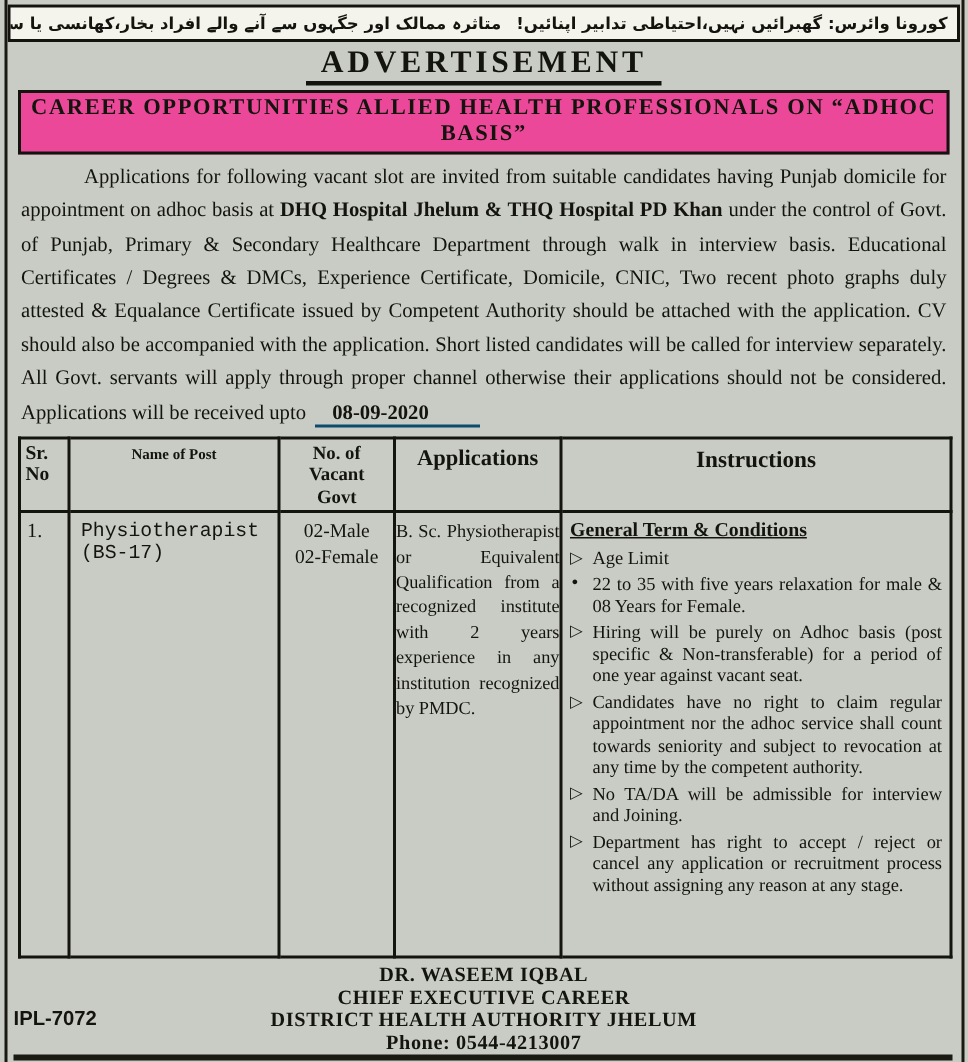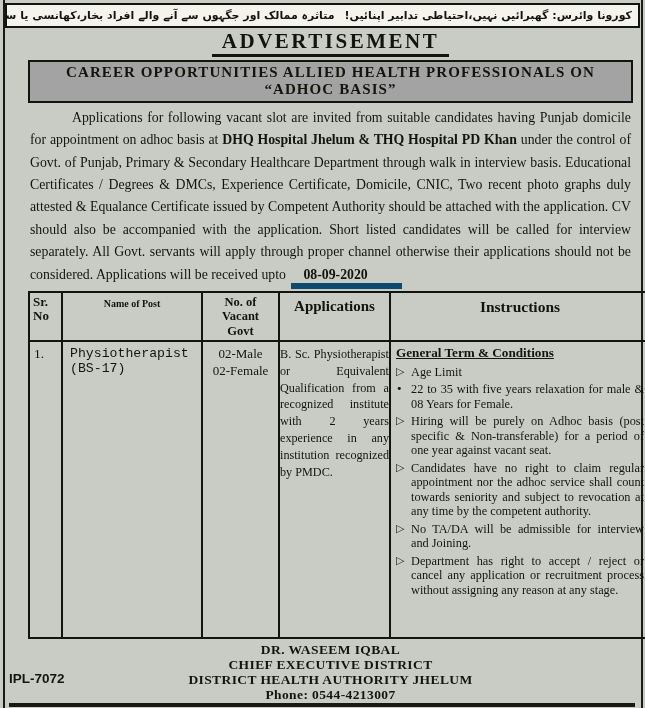--- a/index.html
+++ b/index.html
@@ -13,41 +13,41 @@
   .edge.left { left:3px; } .edge.right { right:2px; }
 
   .urdu-strip {
     position:absolute; top:3px; left:5px; right:5px; height:25px;
     background:#f4f3ec; border:2px solid #14140e;
     display:flex; direction:rtl; justify-content:space-between; align-items:center; gap:10px;
     padding:0 6px; font-family:"DejaVu Sans",sans-serif; font-weight:bold; font-size:11px;
     white-space:nowrap; overflow:hidden;
   }
 
-  .content { position:absolute; top:28px; left:21px; right:5px; }
+  .content { position:absolute; top:28px; left:5px; right:5px; }
 
   .adv-wrap { text-align:center; margin-top:2px; }
   .adv {
     display:inline-block; font-size:21px; font-weight:bold; letter-spacing:2.5px;
     border-bottom:3px solid #14140e; padding:0 10px 1px; line-height:1.1;
   }
 
   .title-bar {
-    margin:3px 7px 0; border:2.5px solid #14140e; background:#a3a3a3;
+    margin:3px 7px 0; border:2.5px solid #14140e; background:#ec4899;
     text-align:center; font-weight:bold; font-size:15px; letter-spacing:1.1px;
     padding:2px 2px 3px;
   }
 
   .intro {
     margin:4px 9px 0; font-size:13.8px; line-height:1.62;
     text-align:justify; text-indent:42px;
   }
   .intro b { font-weight:bold; }
   .deadline {
-    font-weight:bold; border-bottom:6px solid #0c4a6e;
+    font-weight:bold; border-bottom:2px solid #0c4a6e;
     padding:0 34px 1px 12px; margin-left:2px;
   }
 
   table.jobs {
     border-collapse:collapse; table-layout:fixed;
     width:621px; margin:5px 0 0 7px; border:2.5px solid #14140e;
   }
   th, td { border:2px solid #14140e; vertical-align:top; }
   thead tr { height:47px; }
   thead th { font-weight:bold; padding:2px 12px; }
@@ -151,21 +151,21 @@
               <span class="bl">▷</span>
               <span class="tx">Department has right to accept / reject or cancel any application or recruitment process without assigning any reason at any stage.</span>
             </div>
           </td>
         </tr>
       </tbody>
     </table>
 
     <div class="footer">
       <div>DR. WASEEM IQBAL</div>
-      <div>CHIEF EXECUTIVE DISTRICT</div>
+      <div>CHIEF EXECUTIVE CAREER</div>
       <div>DISTRICT HEALTH AUTHORITY JHELUM</div>
       <div>Phone: 0544-4213007</div>
     </div>
   </div>
 
   <div class="ipl">IPL-7072</div>
   <div class="bottom-rule"></div>
 </div>
 
 </body></html>

